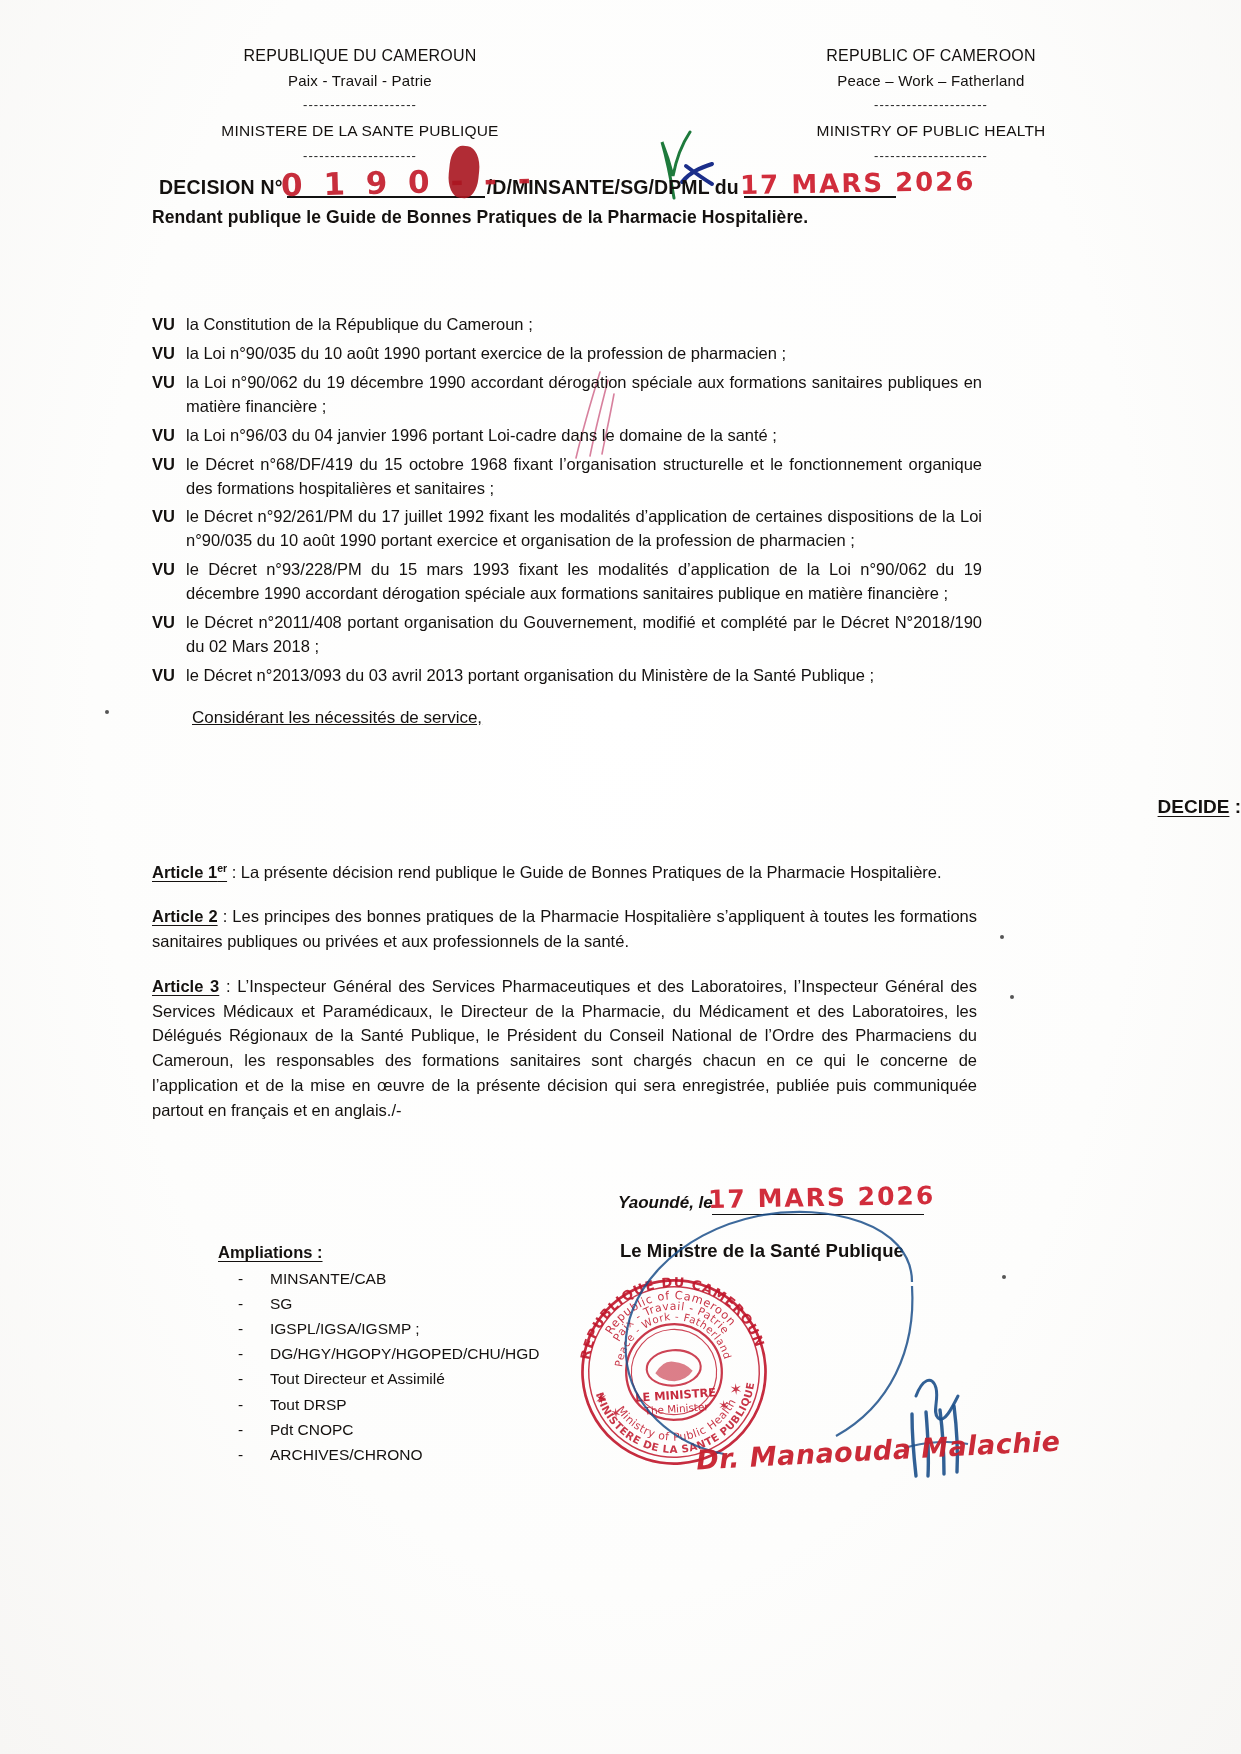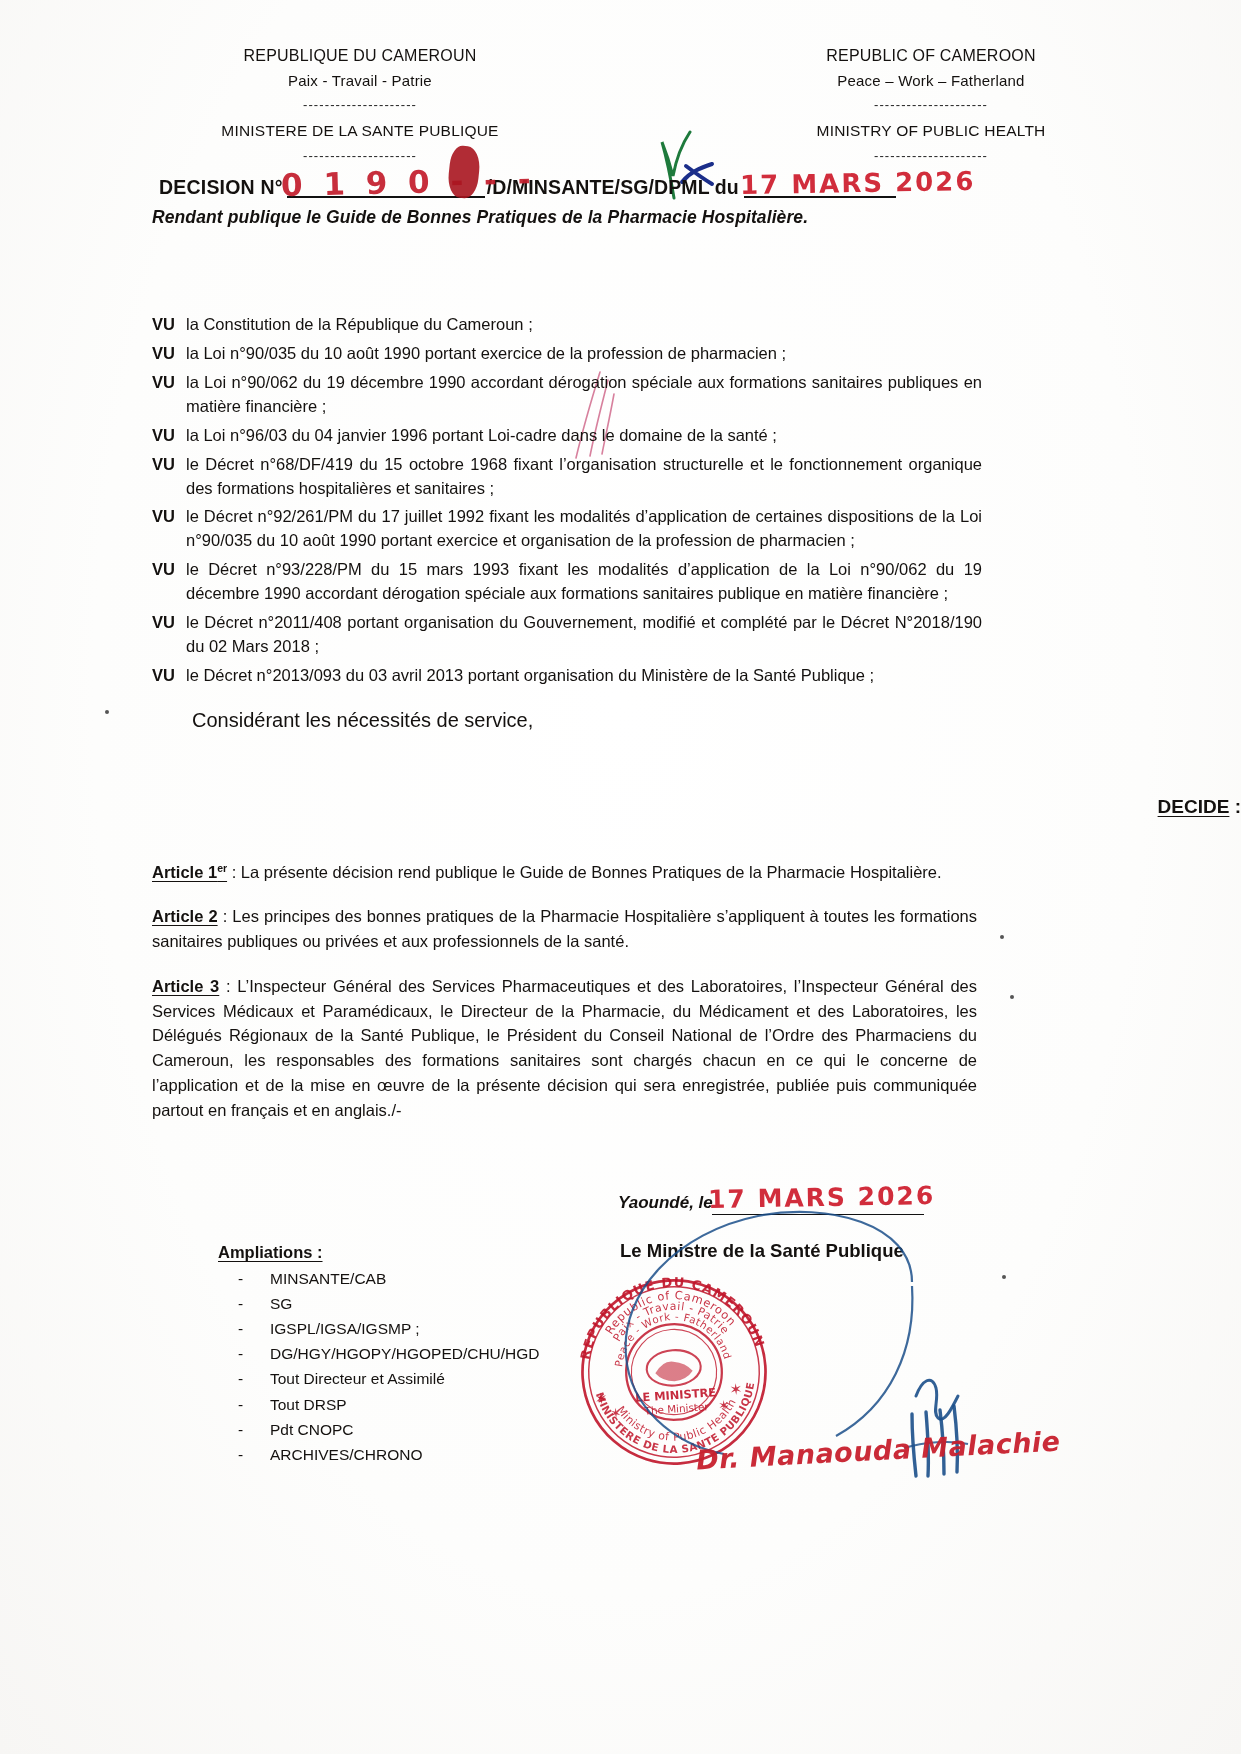--- a/index.html
+++ b/index.html
@@ -56,33 +56,33 @@
     background:#a9151f;border-radius:38% 46% 40% 44%;
     transform:rotate(6deg);opacity:.9;
   }
   .stamp-date{
     position:absolute;left:-4px;bottom:-2px;
     color:#cf2130;font-family:"DejaVu Sans", sans-serif;font-weight:bold;
     font-size:26px;letter-spacing:2px;white-space:nowrap;
     transform:rotate(-1deg);opacity:.94;
   }
   .decision-sub{
-    font-weight:bold;font-size:17.5px;margin-top:6px;letter-spacing:.1px;font-style:italic;
+    font-weight:bold;font-size:17.5px;margin-top:6px;letter-spacing:.1px;
   }
   
   .minister-title{
     position:absolute;top:258px;left:0;width:1241px;text-align:center;
     font-weight:bold;font-size:19px;
   }
   
   .vu-list{position:absolute;top:313px;left:152px;width:830px;font-size:16.5px;line-height:1.45;}
   .vu-row{display:flex;margin-bottom:5px;text-align:justify;}
   .vu-tag{font-weight:bold;min-width:34px;flex-shrink:0;font-size:16.5px;}
   .vu-text{flex:1;text-align:justify;text-justify:inter-word;}
-  .considerant{margin-top:18px;margin-left:40px;font-size:20px;}
+  .considerant{margin-top:18px;margin-left:40px;font-size:17px;text-decoration:underline;}
   
   .decide{
     position:absolute;top:796px;left:0;width:1241px;text-align:right;
     font-weight:bold;font-size:19px;
   }
   .decide u{text-decoration:underline;text-underline-offset:3px;}
   
   .articles{position:absolute;top:843px;left:152px;width:825px;font-size:16.5px;line-height:1.5;}
   .art{margin-bottom:20px;text-align:justify;}
   .art-label{font-weight:bold;text-decoration:underline;text-underline-offset:3px;}

